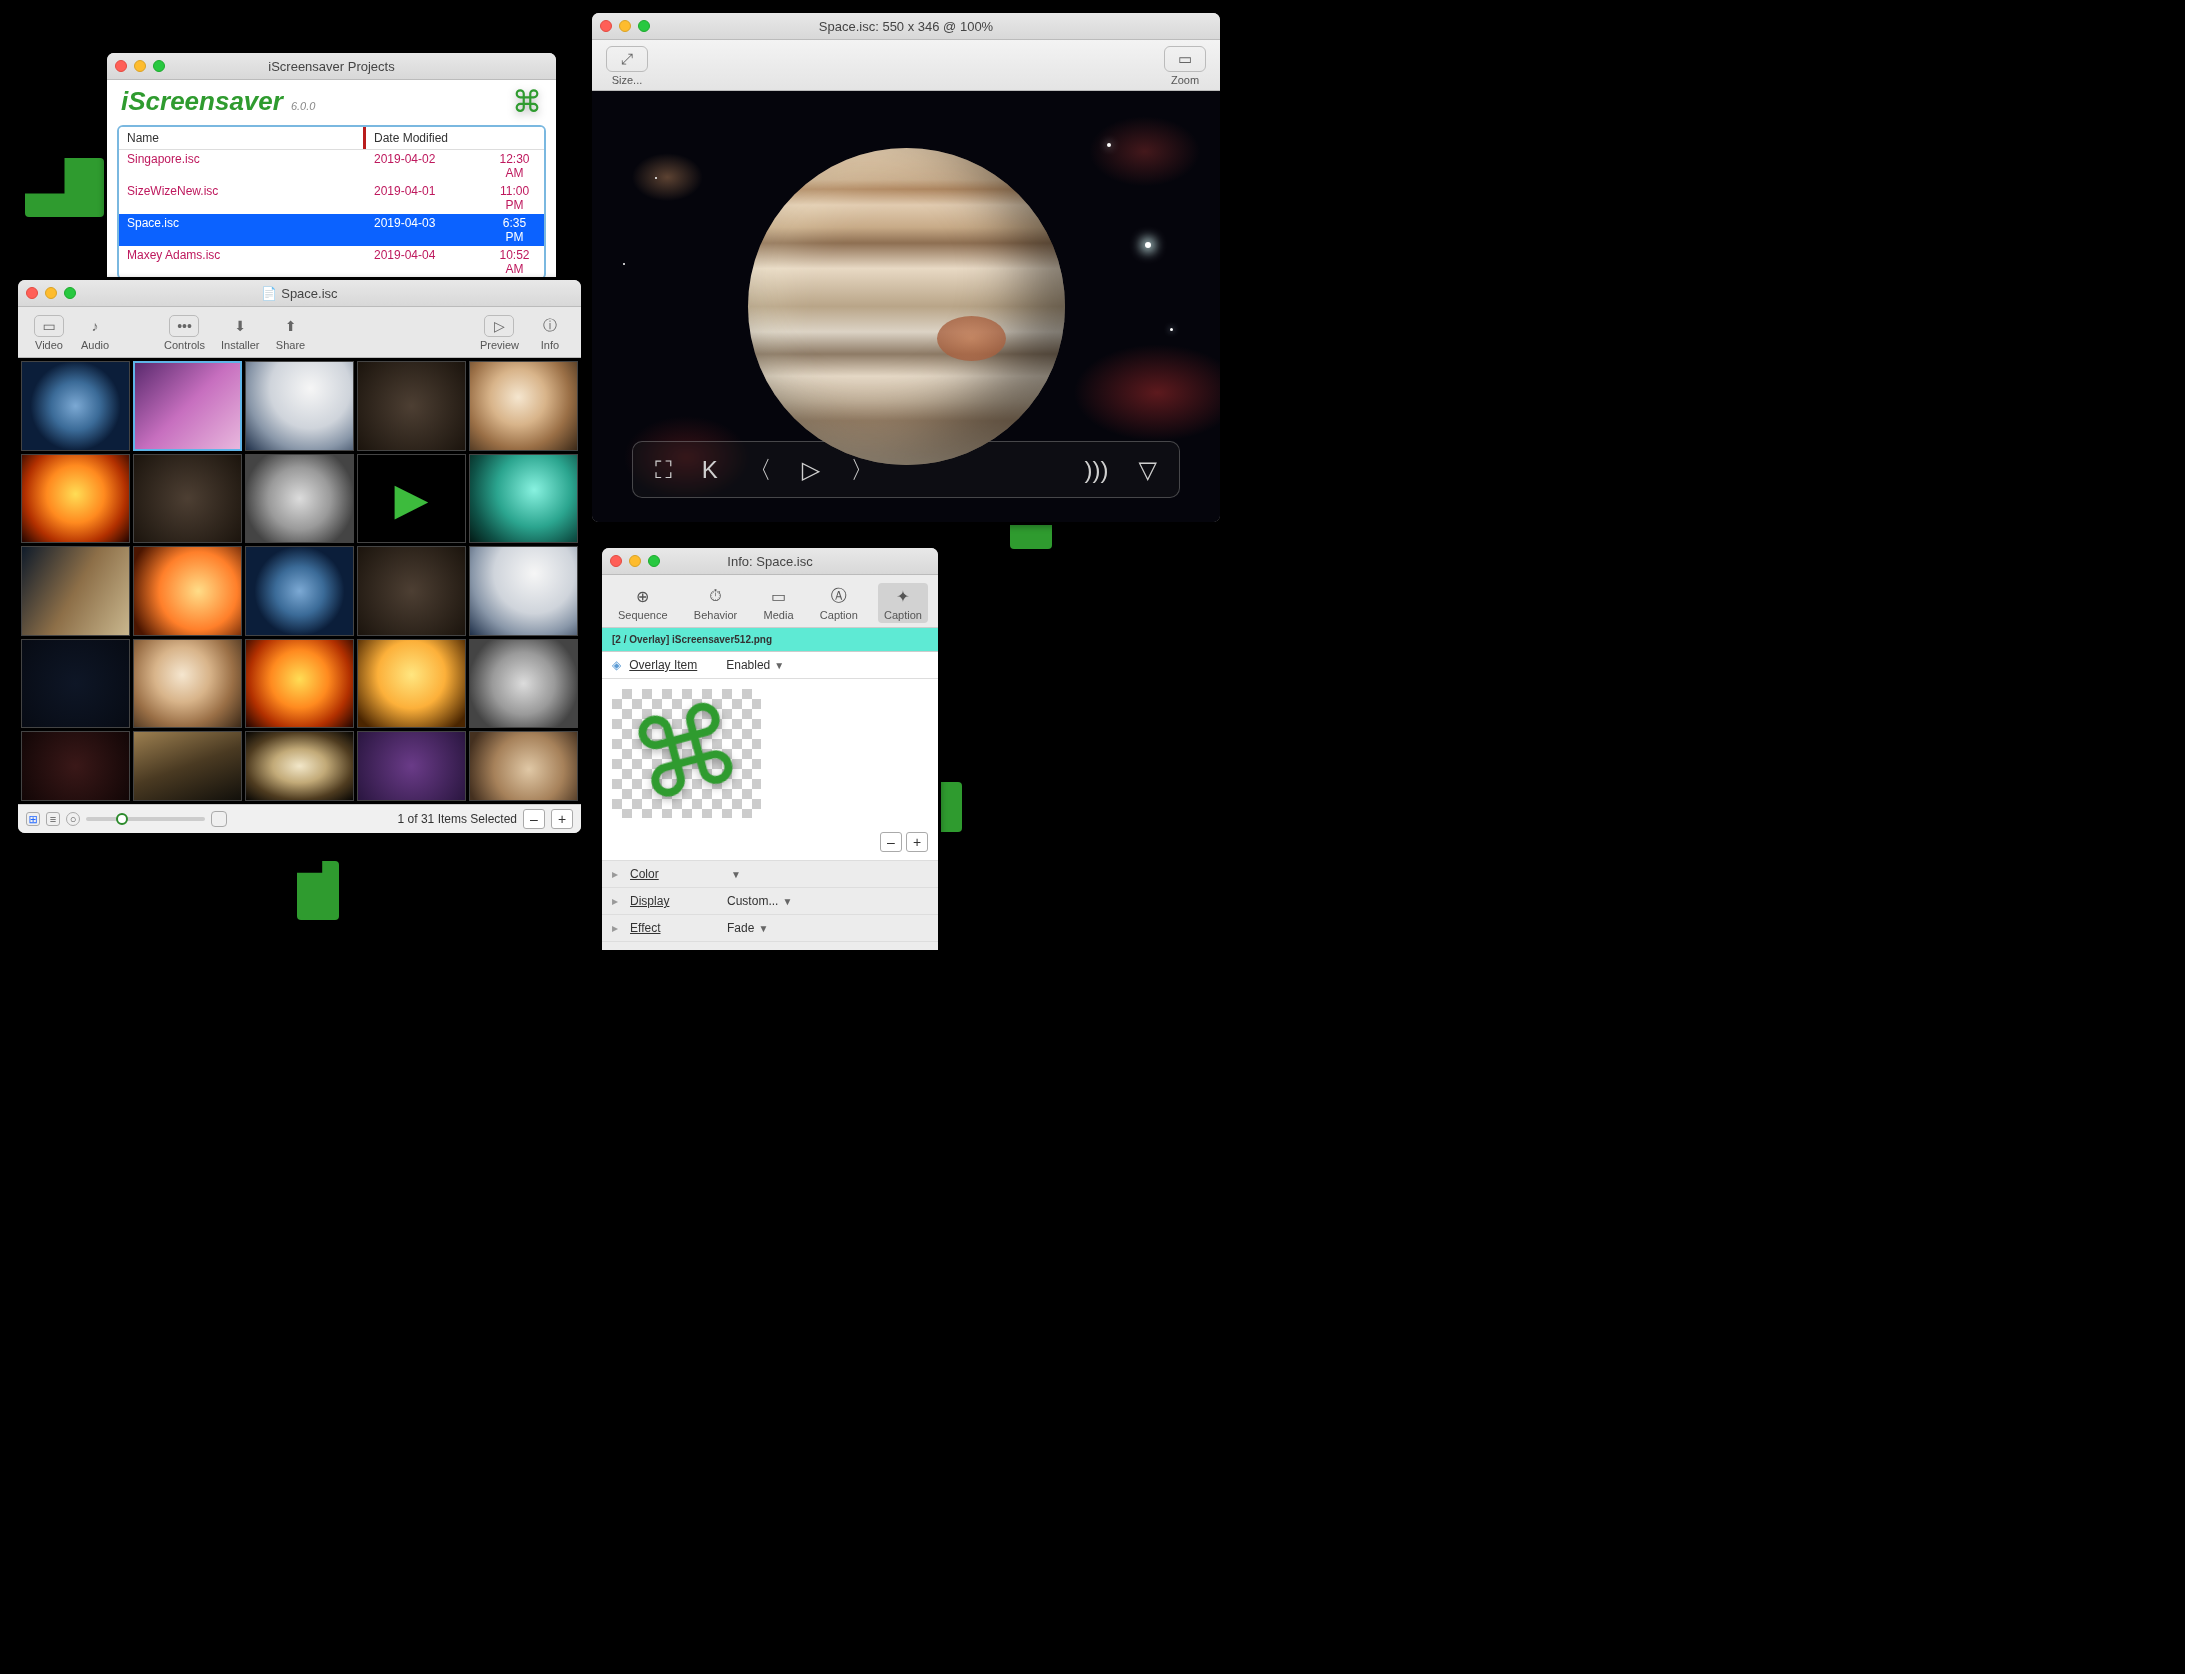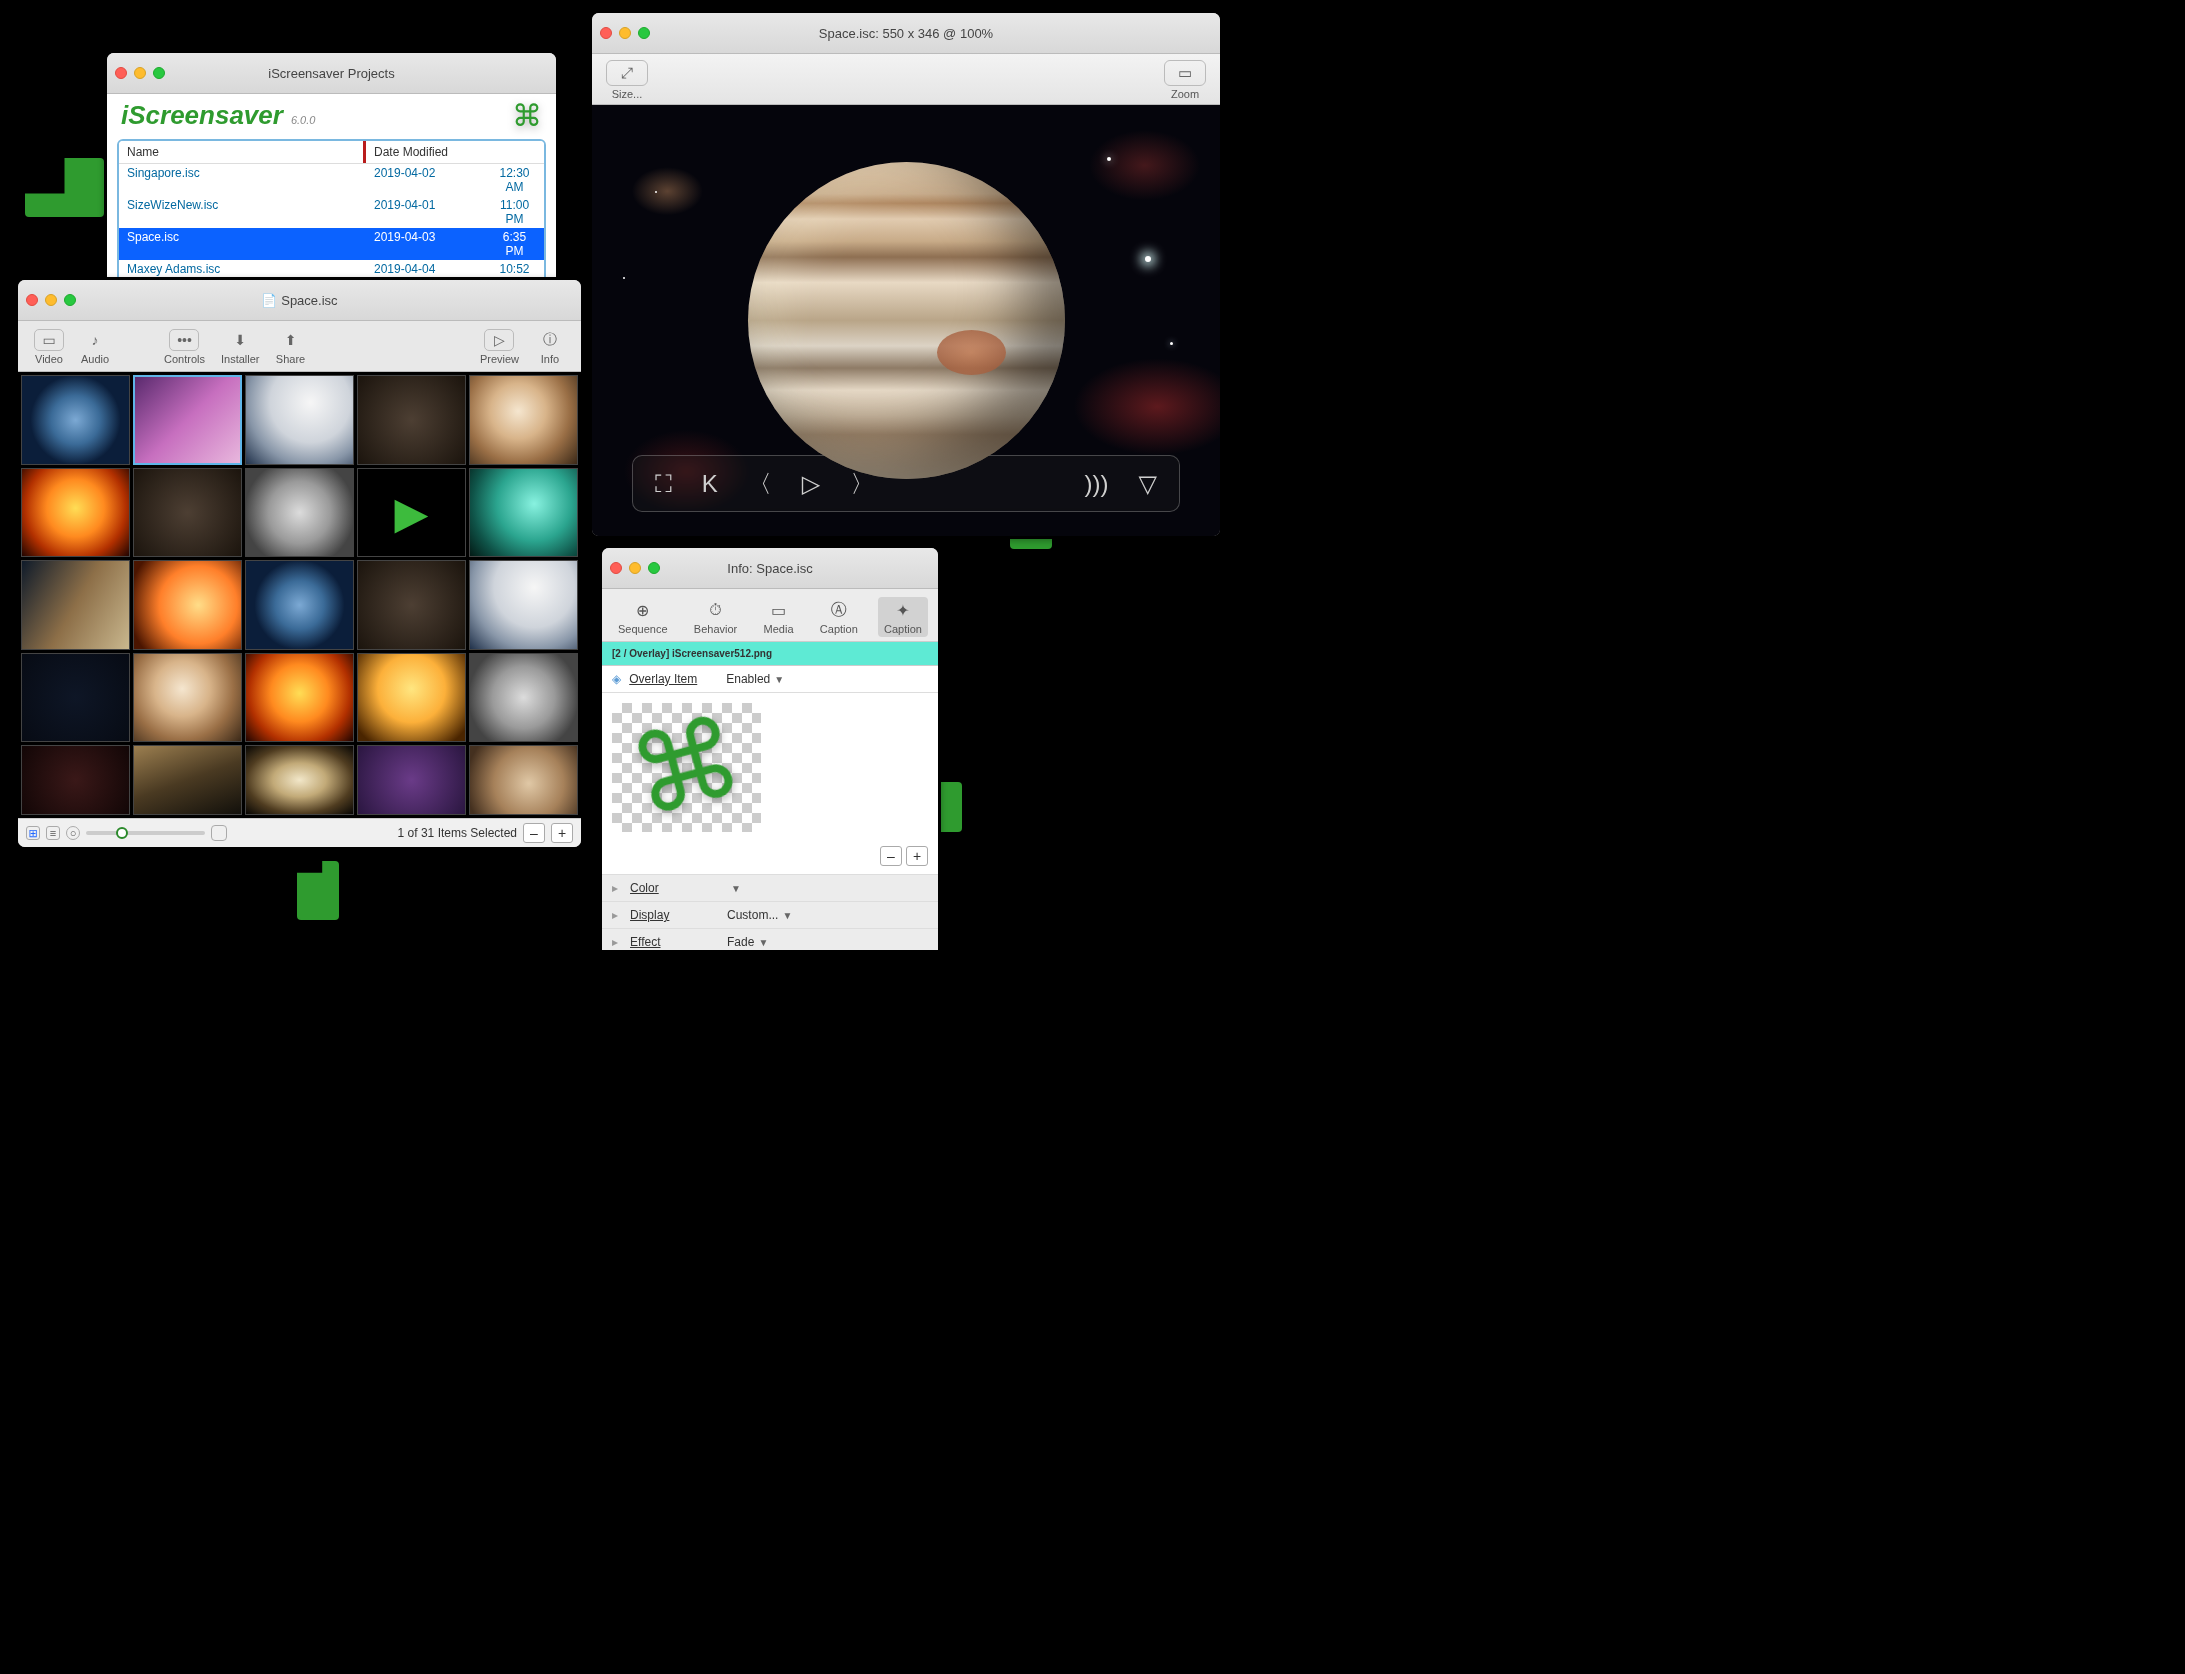--- a/index.html
+++ b/index.html
@@ -14,21 +14,21 @@
 }
 .window {
   position: absolute;
   background: #ececec;
   border: 3px solid #000;
   border-radius: 10px;
   overflow: hidden;
   box-shadow: 0 2px 6px rgba(0,0,0,0.3);
 }
 .titlebar {
-  height: 41px;
+  height: 27px;
   background: linear-gradient(#e8e8e8,#d8d8d8);
   display: flex;
   align-items: center;
   padding: 0 8px;
   border-bottom: 1px solid #bbb;
   position: relative;
 }
 .dots { display: flex; gap: 7px; }
 .dot { width: 12px; height: 12px; border-radius: 50%; }
 .dot.red{background:#ff5f57;border:1px solid #e24b41;}
@@ -51,21 +51,21 @@
 #win-projects .list-wrap {
   margin: 4px 10px; border: 2px solid #7ab8e0; border-radius: 6px; overflow:hidden;
 }
 #win-projects .list-hdr {
   display:flex; font-size:12px; background:#fff; border-bottom:1px solid #ddd;
 }
 #win-projects .list-hdr div { padding:4px 8px; }
 #win-projects .list-hdr .c1{flex:1;border-right:3px solid #b91c1c;}
 #win-projects .list-hdr .c2{width:178px;}
 #win-projects .list-row {
-  display:flex; font-size:12px; color:#0369a1;
+  display:flex; font-size:12px; color:#be185d;
 }
 #win-projects .list-row.sel { background:#0b62ff; color:#fff; }
 #win-projects .list-row div { padding:2px 8px; }
 #win-projects .list-row .c1{flex:1;}
 #win-projects .list-row .c2{width:119px;}
 #win-projects .list-row .c3{width:59px; text-align:center;}
 #win-projects .footer {
   display:flex; justify-content:space-between; padding:8px 12px 10px;
 }
 .mac-btn {

